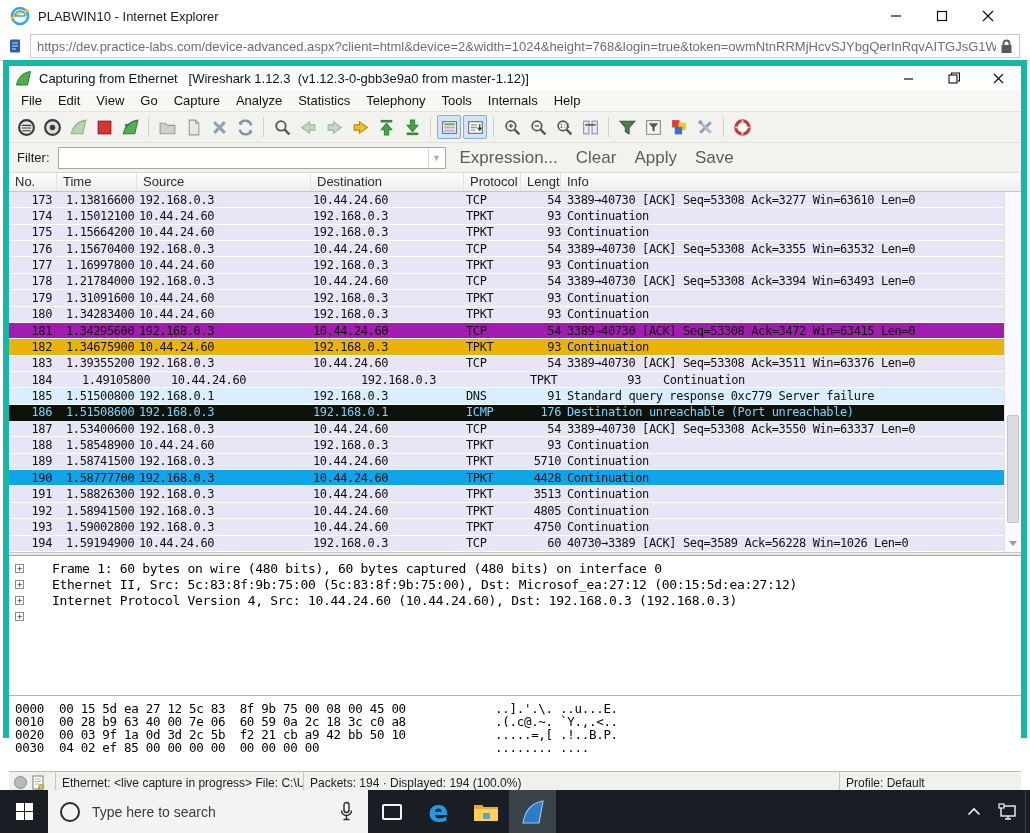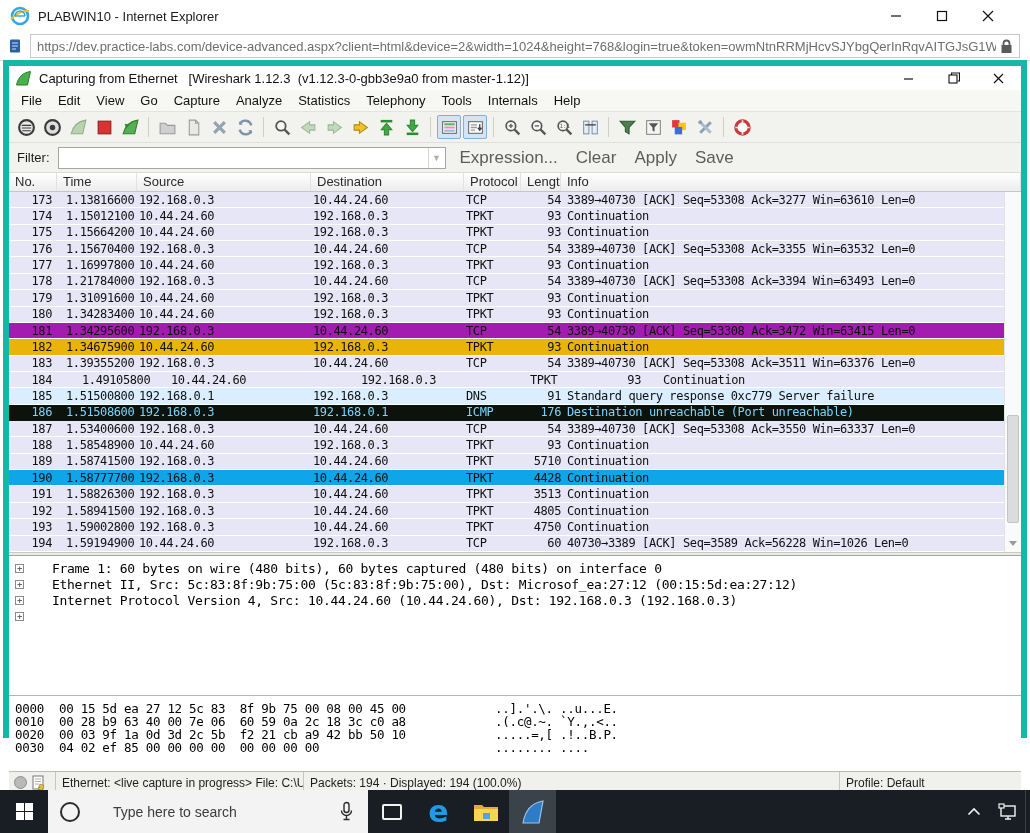--- a/index.html
+++ b/index.html
@@ -112,21 +112,21 @@
   .st-2 { width:536px; flex:none; }
   .st-3 { flex:1; }
 
   
   .taskbar { position:absolute; left:0; top:790px; width:1030px; height:43px; background:#181e24;
     display:flex; align-items:stretch; }
   .tb-start { width:48px; display:flex; align-items:center; justify-content:center; }
   .start-grid { width:17px; height:17px; display:grid; grid-template-columns:8px 8px;
     grid-template-rows:8px 8px; gap:1px; }
   .start-grid i { background:#fff; }
-  .tb-search { width:320px; background:#f3f3f3; display:flex; align-items:center;gap:21px; }
+  .tb-search { width:320px; background:#f3f3f3; display:flex; align-items:center; }
   .cortana-ring { width:20px; height:20px; border:2.5px solid #2b2b2b; border-radius:50%;
     margin-left:12px; flex:none; }
   .tb-search-text { margin-left:12px; font-size:14px; color:#3c3c3c; flex:1; }
   .mic { width:15px; height:22px; margin-right:14px; flex:none; }
   .tb-app { width:47px; display:flex; align-items:center; justify-content:center; }
   .tb-app.active { background:#3a424a; }
   .taskview-icon { width:20px; height:16px; border:2px solid #f2f2f2; border-radius:2px; }
   .edge-e { font-size:30px; font-weight:bold; color:#1d9ce5; line-height:30px;
     font-family:"DejaVu Sans", sans-serif; }
   .tb-right { margin-left:auto; display:flex; align-items:center; }

